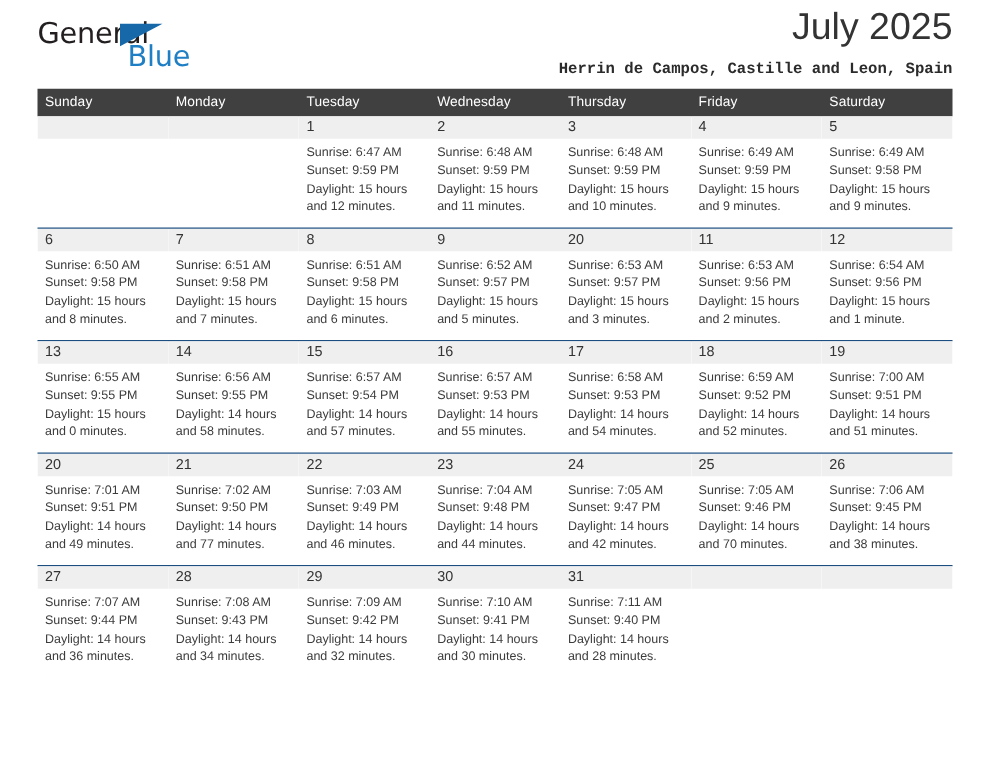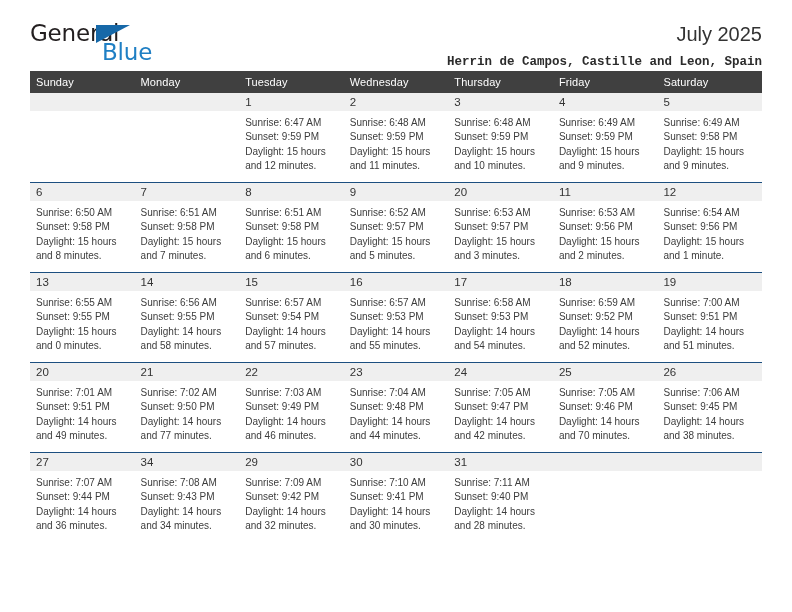--- a/index.html
+++ b/index.html
@@ -18,21 +18,21 @@
     position: relative;
     width: 792px;
     height: 612px;
     box-sizing: border-box;
     padding: 0 30px;
   }
 
   
   .topbar {
     display: flex;
-    align-items: center;
+    align-items: flex-end;
     justify-content: space-between;
     padding-top: 28px;
     height: 62px;
     box-sizing: border-box;
   }
   .logo {
     position: relative;
     width: 130px;
     height: 46px;
     line-height: 1;
@@ -63,21 +63,21 @@
     width: 0;
     height: 0;
     border-left: 34px solid #1668a8;
     border-bottom: 18px solid transparent;
   }
   .titles {
     text-align: right;
     padding-top: 2px;
   }
   .month-title {
-    font-size: 20px;
+    font-size: 30px;
     color: #333333;
     font-weight: normal;
     line-height: 1.1;
     margin: 0;
     font-family: "Liberation Sans", sans-serif;
   }
   .location {
     font-size: 12.5px;
     color: #2b2b2b;
     font-weight: bold;
@@ -433,21 +433,21 @@
           <div class="daycell">
             <div class="daynum">27</div>
             <div class="details">
               <div>Sunrise: 7:07 AM</div>
               <div>Sunset: 9:44 PM</div>
               <div>Daylight: 14 hours</div>
               <div>and 36 minutes.</div>
             </div>
           </div>
           <div class="daycell">
-            <div class="daynum">34</div>
+            <div class="daynum">28</div>
             <div class="details">
               <div>Sunrise: 7:08 AM</div>
               <div>Sunset: 9:43 PM</div>
               <div>Daylight: 14 hours</div>
               <div>and 34 minutes.</div>
             </div>
           </div>
           <div class="daycell">
             <div class="daynum">29</div>
             <div class="details">

